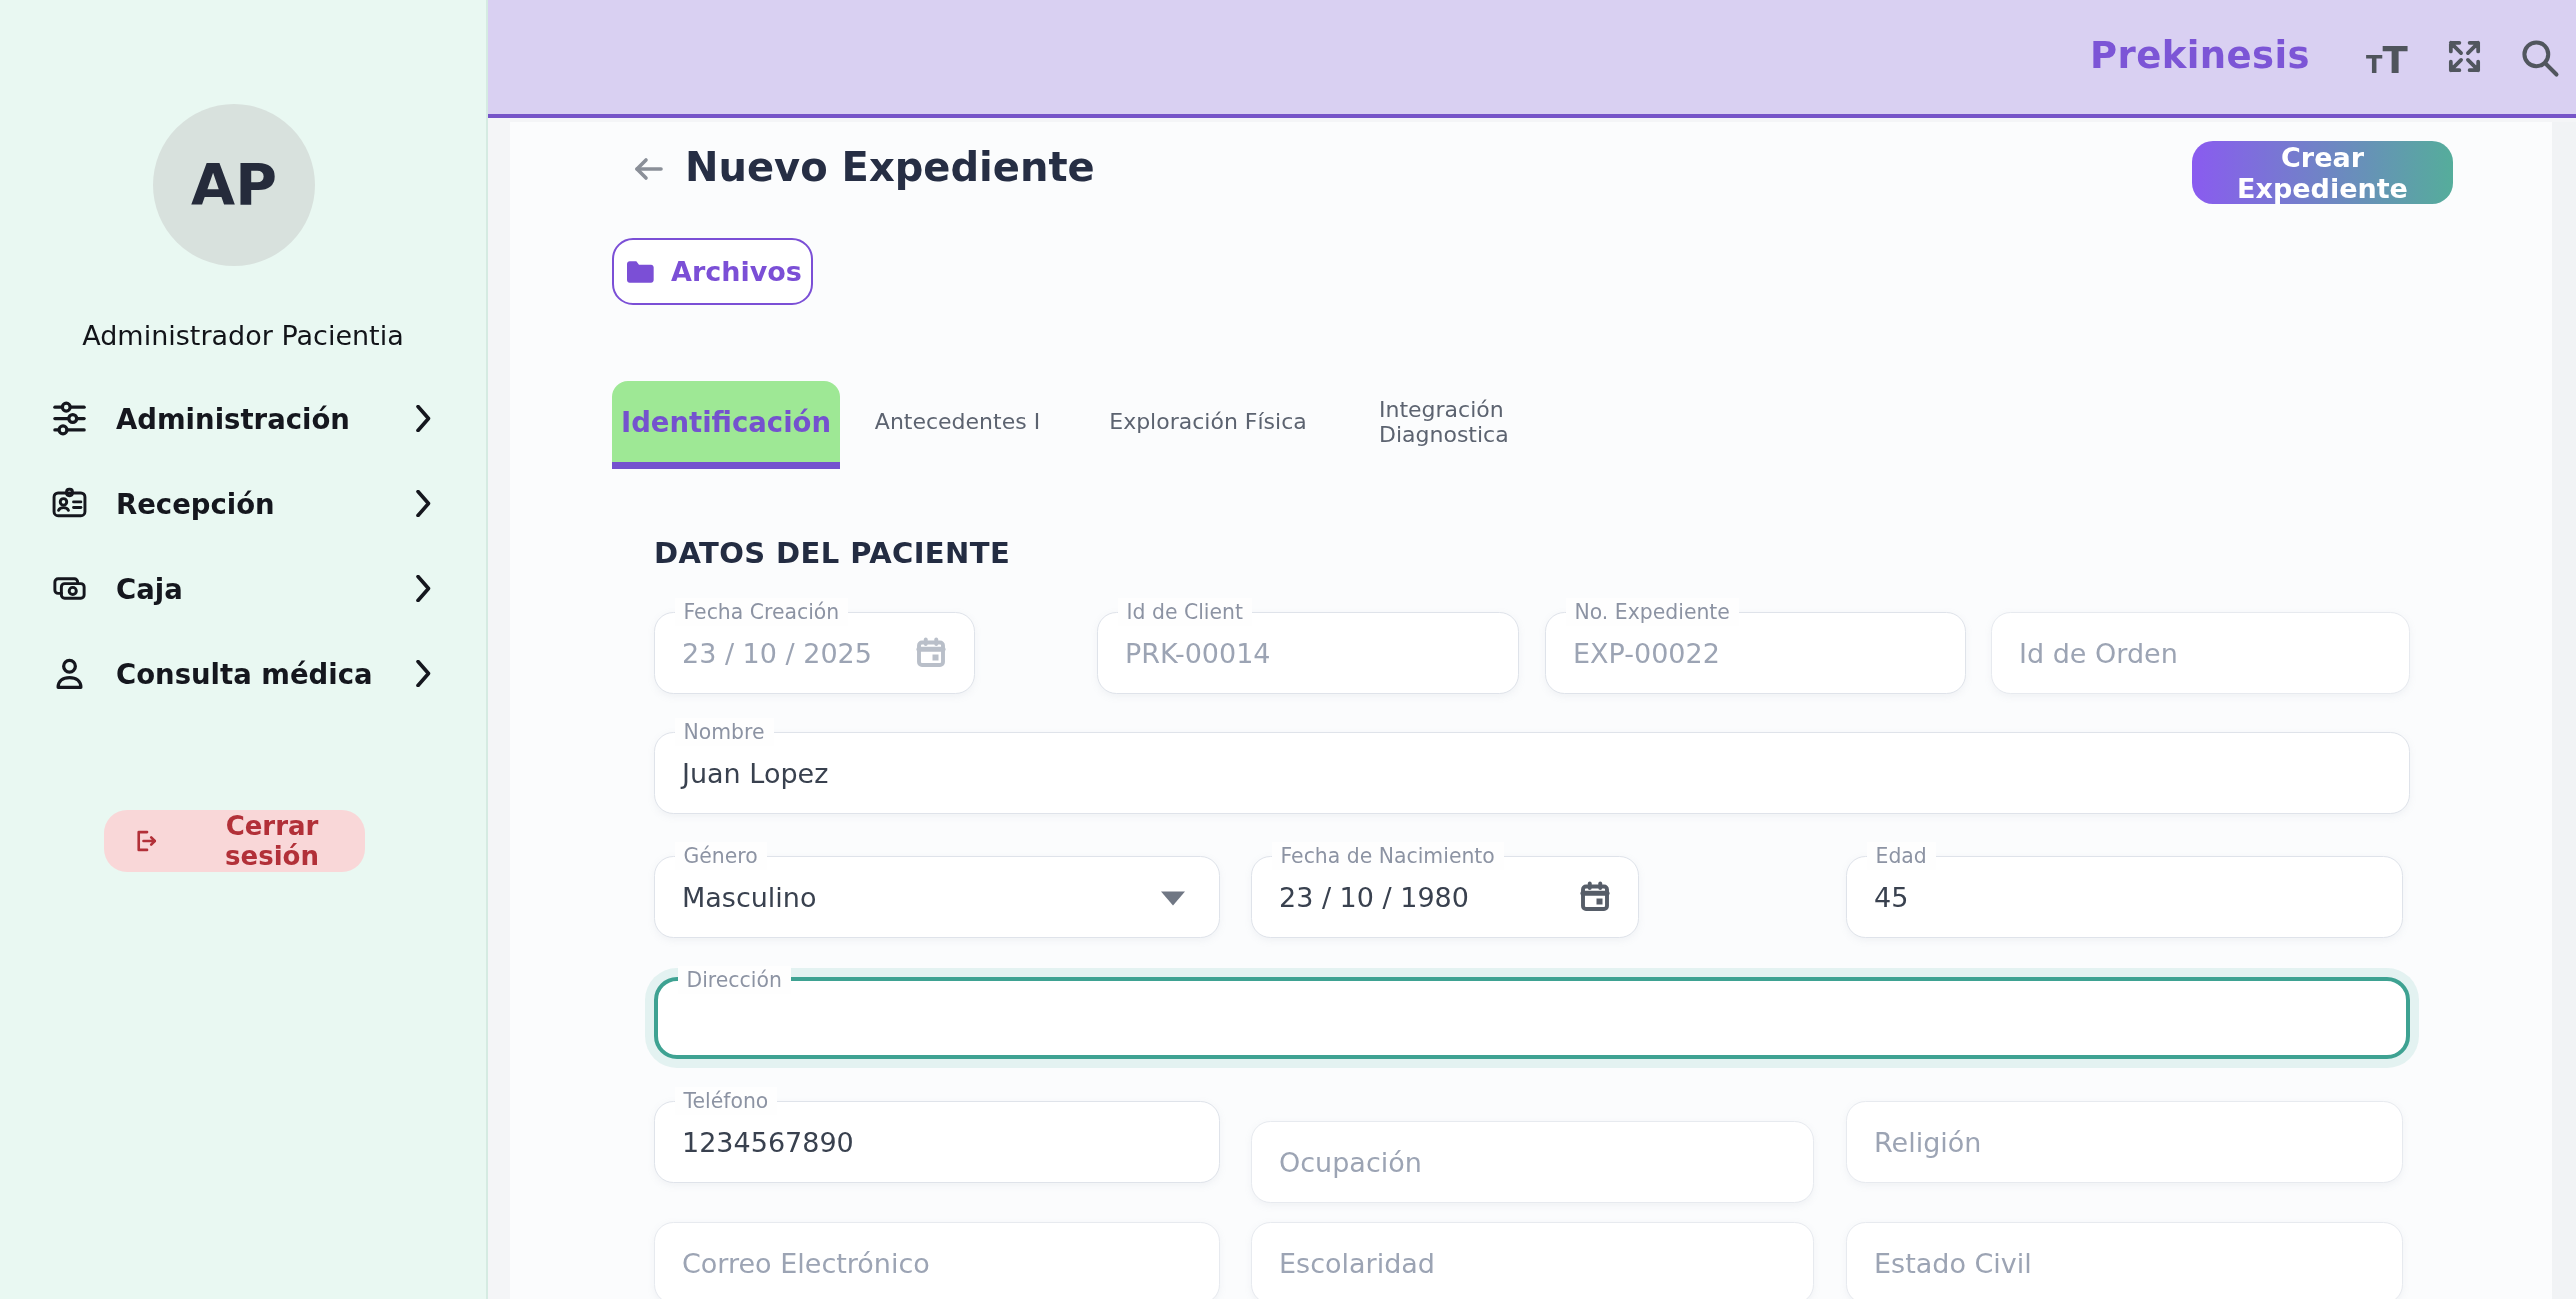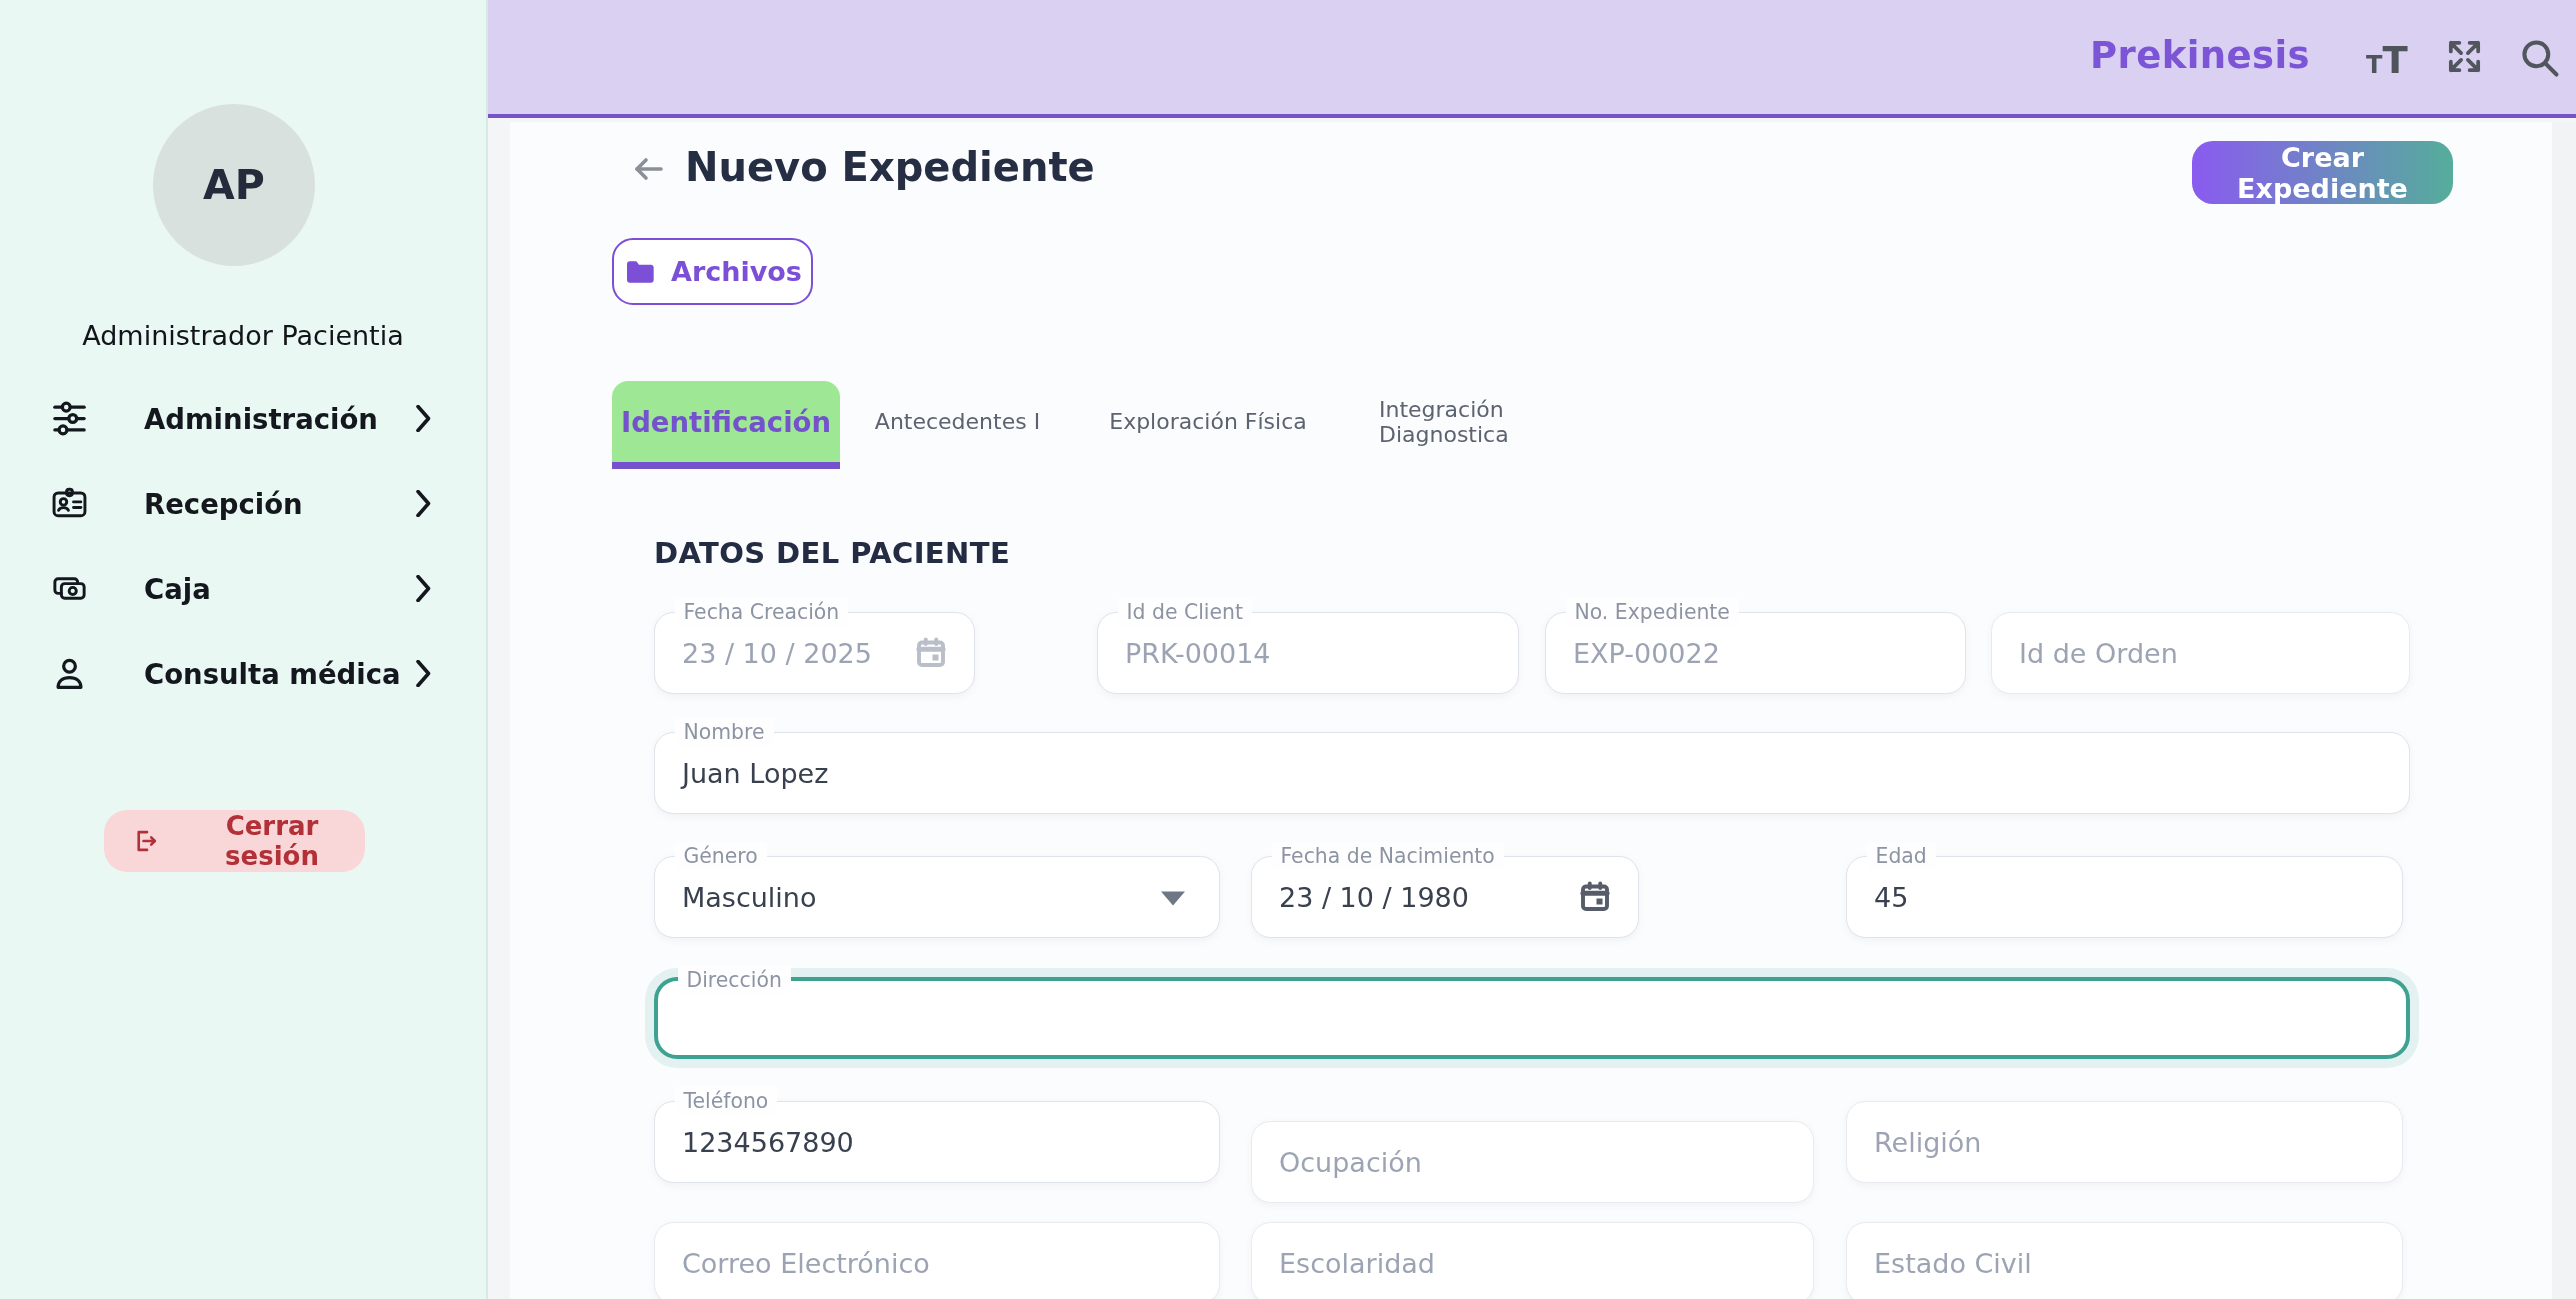--- a/index.html
+++ b/index.html
@@ -28,28 +28,28 @@
   .icon-search { right: 14px; width: 44px; height: 44px; }
   
   .sidebar {
     position: absolute; left: 0; top: 0; width: 488px; height: 1300px;
     background: #E9F8F2; border-right: 2.7px solid #D5EBE2; z-index: 5;
   }
   .avatar {
     position: absolute; left: 153px; top: 104px; width: 162px; height: 162px;
     border-radius: 50%; background: #D8E1DD;
     display: flex; align-items: center; justify-content: center;
-    font-size: 41px; font-weight: 600; color: #252B3B;
+    font-size: 57px; font-weight: 600; color: #252B3B;
   }
   .user-name {
     position: absolute; top: 320px; left: 0; width: 100%;
     text-align: center; font-size: 27px; color: #121419;
   }
   .menu { position: absolute; top: 376px; left: 0; right: 0; }
-  .menu-item { position: relative; height: 85px; display: flex; align-items: center; padding-left: 50px; cursor: pointer; gap: 28px; }
+  .menu-item { position: relative; height: 85px; display: flex; align-items: center; padding-left: 50px; cursor: pointer; }
   .menu-item .mi-icon { width: 39px; height: 39px; color: #15171E; flex: none; }
   .menu-item .mi-icon svg { width: 100%; height: 100%; }
   .menu-item .mi-label { margin-left: 27px; font-size: 27.5px; font-weight: 600; color: #15171E; }
   .menu-item .mi-chevron { position: absolute; right: 54px; width: 16px; height: 27px; color: #15171E; }
   .menu-item .mi-chevron svg { width: 100%; height: 100%; }
   .logout-btn {
     position: absolute; left: 104px; top: 810px; width: 261px; height: 62px;
     background: #F9D7D8; border-radius: 23px; border: none; cursor: pointer;
     display: flex; align-items: center; padding-left: 27px;
     font-family: inherit;

